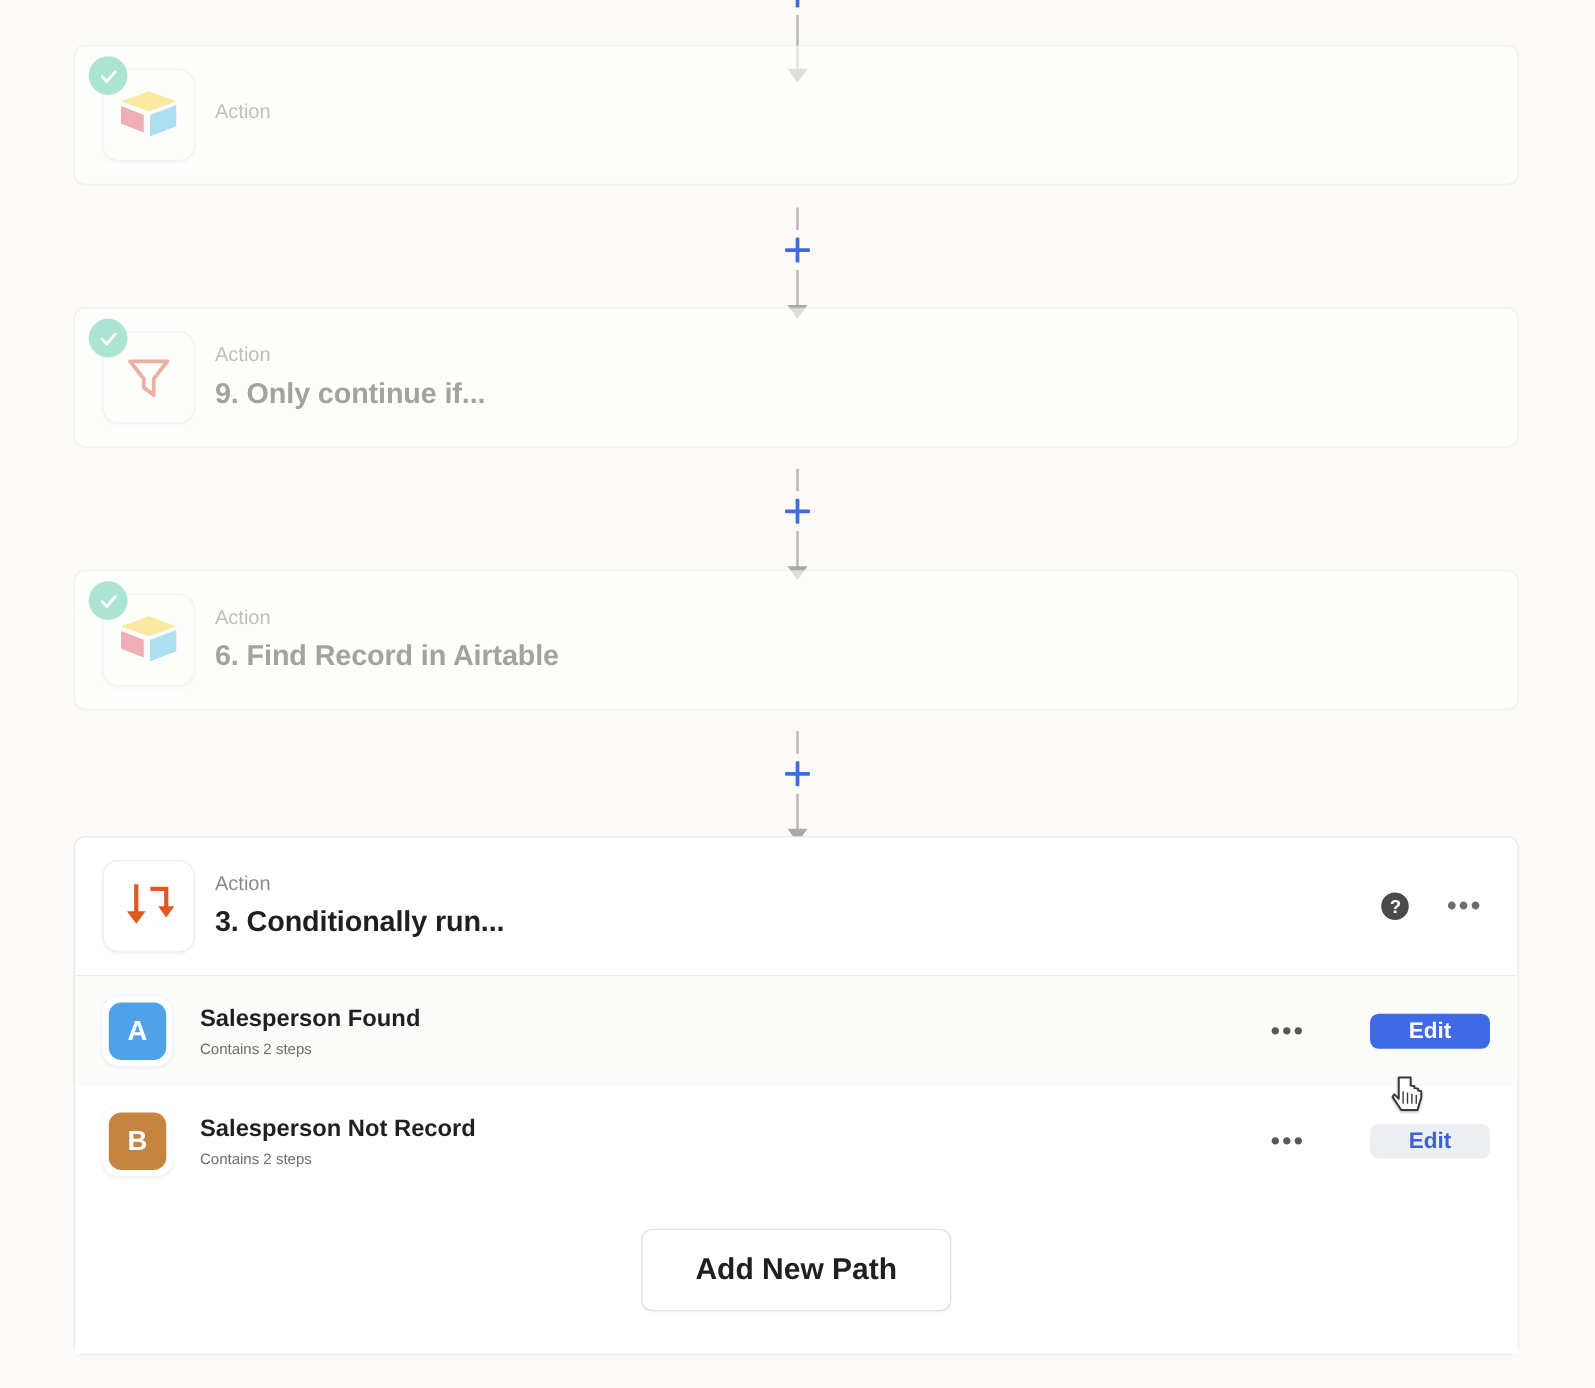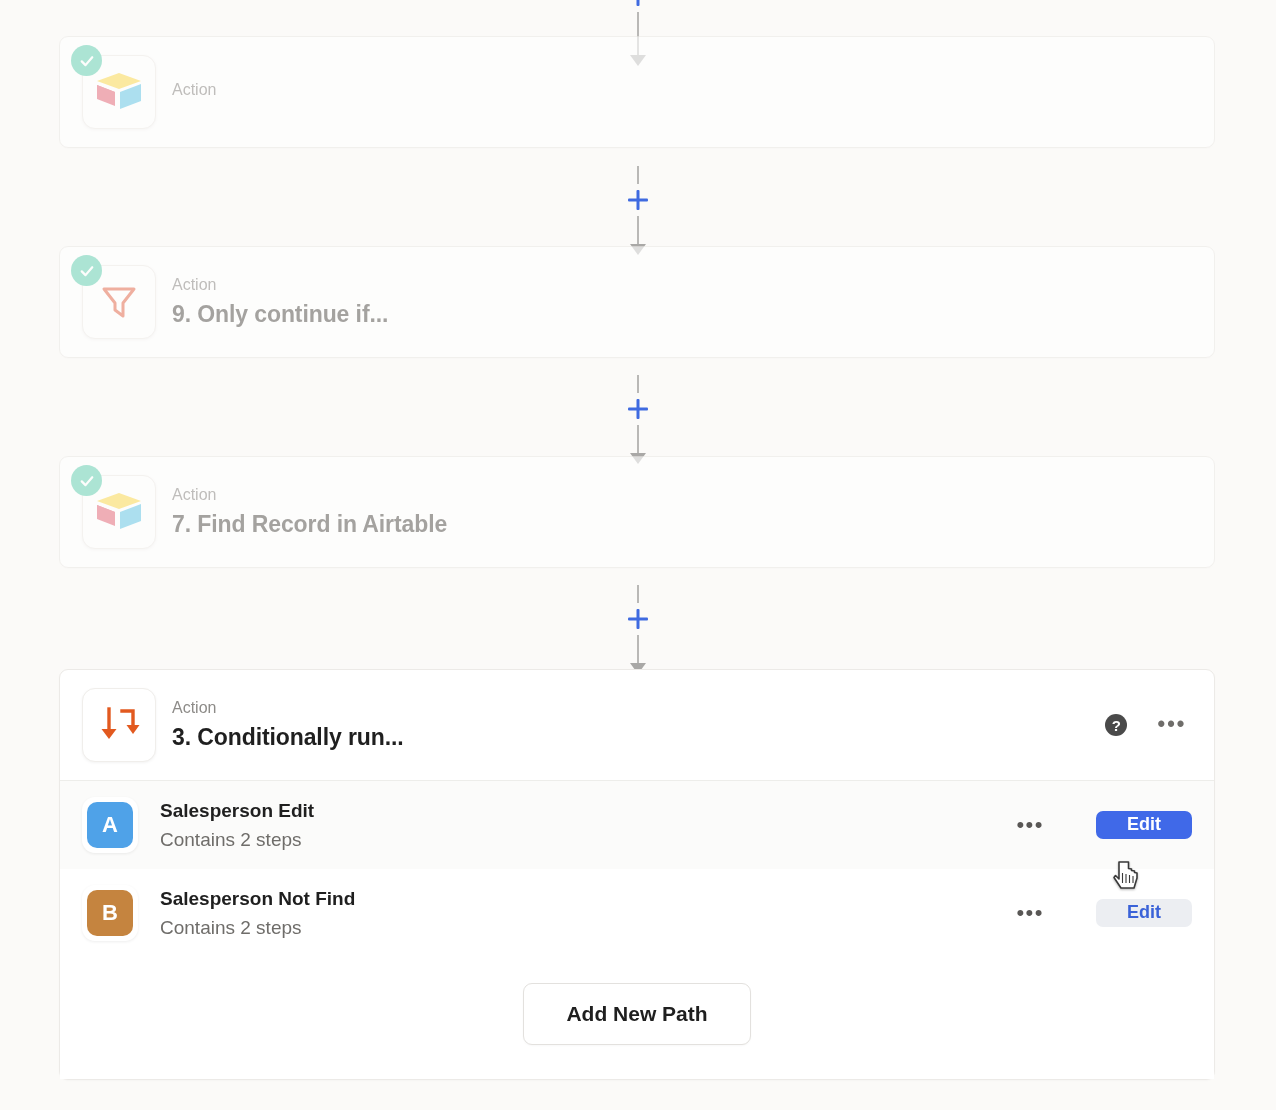--- a/index.html
+++ b/index.html
@@ -213,21 +213,21 @@
   }
   .path-info { flex: 1 1 auto; min-width: 0; }
   .path-name {
     font-size: 19px;
     font-weight: 700;
     color: #1f1f1f;
     line-height: 1.35;
     margin-bottom: 3px;
   }
   .path-sub {
-    font-size: 19px;
+    font-size: 12px;
     color: #6f6d6a;
     line-height: 1.35;
     font-weight: 400;
   }
 
   .row-actions {
     flex: 0 0 auto;
     display: flex;
     align-items: center;
     gap: 52px;
@@ -265,21 +265,21 @@
     display: flex;
     justify-content: center;
     padding: 26px 0 34px;
     background: #ffffff;
   }
   .add-path-btn {
     background: #ffffff;
     border: 1px solid #e3e1de;
     border-radius: 9px;
     padding: 18px 42px;
-    font-size: 21px;
+    font-size: 24px;
     font-weight: 700;
     color: #1f1f1f;
     font-family: "Liberation Sans", sans-serif;
     cursor: pointer;
     box-shadow: 0 1px 2px rgba(0,0,0,0.03);
   }
 
   
   .cursor {
     position: absolute;
@@ -366,21 +366,21 @@
           <svg width="50" height="44" viewBox="0 0 50 44">
             <path d="M25 3 L47 11 L25 19 L3 11 Z" fill="#fcdf6b"></path>
             <path d="M3 15 L21 22 L21 36 L3 29 Z" fill="#e8808f"></path>
             <path d="M26 22 L47 14 L47 31 L26 39 Z" fill="#7cd0ea"></path>
             <path d="M3 15 L21 22 L3 29 Z" fill="#e8808f"></path>
           </svg>
         </div>
       </div>
       <div class="step-text">
         <div class="step-kicker">Action</div>
-        <div class="step-title">7. Find Record in Airtable</div>
+        <div class="step-title">6. Find Record in Airtable</div>
       </div>
     </div>
   </div>
 
   <div class="connector" style="top:585px;">
     <div class="conn-line" style="height:18px;"></div>
     <div class="conn-plus"></div>
     <div class="conn-arrow" style="height:30px;"></div>
   </div>
 
@@ -406,35 +406,35 @@
       </div>
     </div>
 
     <div class="card-divider"></div>
 
     <div class="path-row hovered">
       <div class="path-badge-wrap">
         <div class="path-badge" style="background:#4fa2e8;">A</div>
       </div>
       <div class="path-info">
-        <div class="path-name">Salesperson Edit</div>
+        <div class="path-name">Salesperson Found</div>
         <div class="path-sub">Contains 2 steps</div>
       </div>
       <div class="row-actions">
         <div class="row-dots">•••</div>
         <button class="edit-btn primary">Edit</button>
       </div>
     </div>
 
     <div class="path-row">
       <div class="path-badge-wrap">
         <div class="path-badge" style="background:#c5843f;">B</div>
       </div>
       <div class="path-info">
-        <div class="path-name">Salesperson Not Find</div>
+        <div class="path-name">Salesperson Not Record</div>
         <div class="path-sub">Contains 2 steps</div>
       </div>
       <div class="row-actions">
         <div class="row-dots">•••</div>
         <button class="edit-btn secondary">Edit</button>
       </div>
     </div>
 
     <div class="add-path-wrap">
       <button class="add-path-btn">Add New Path</button>

